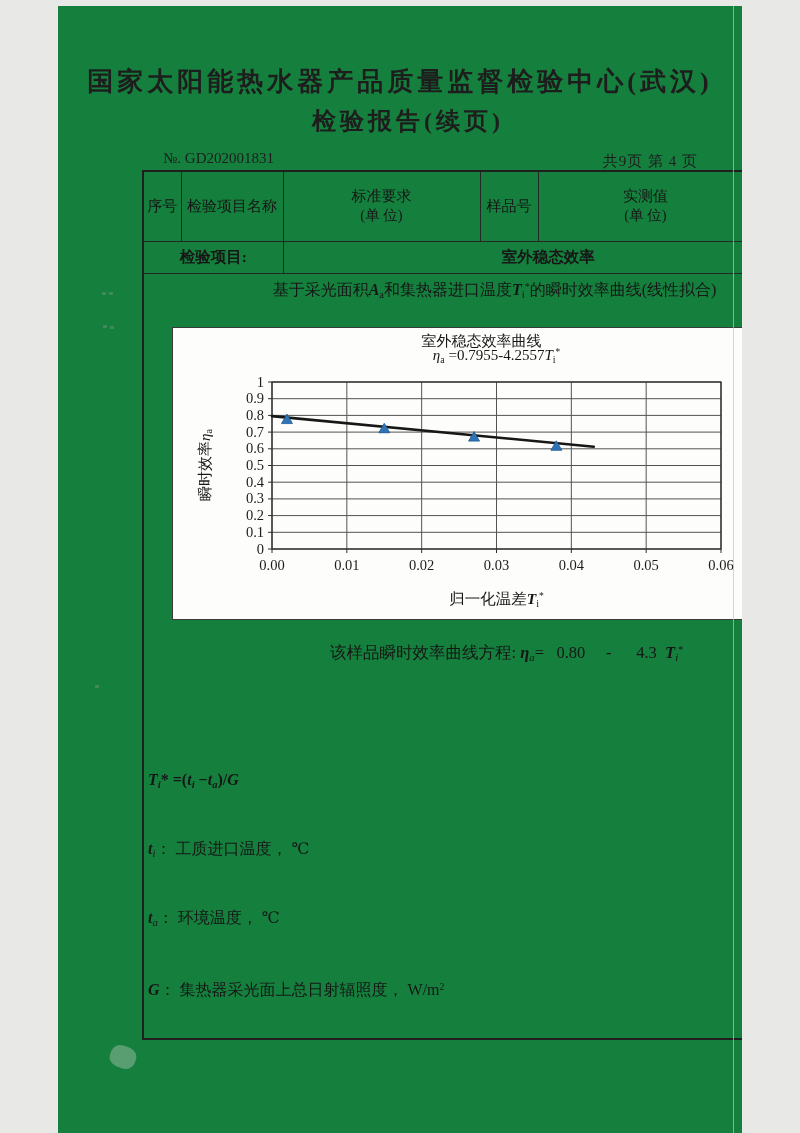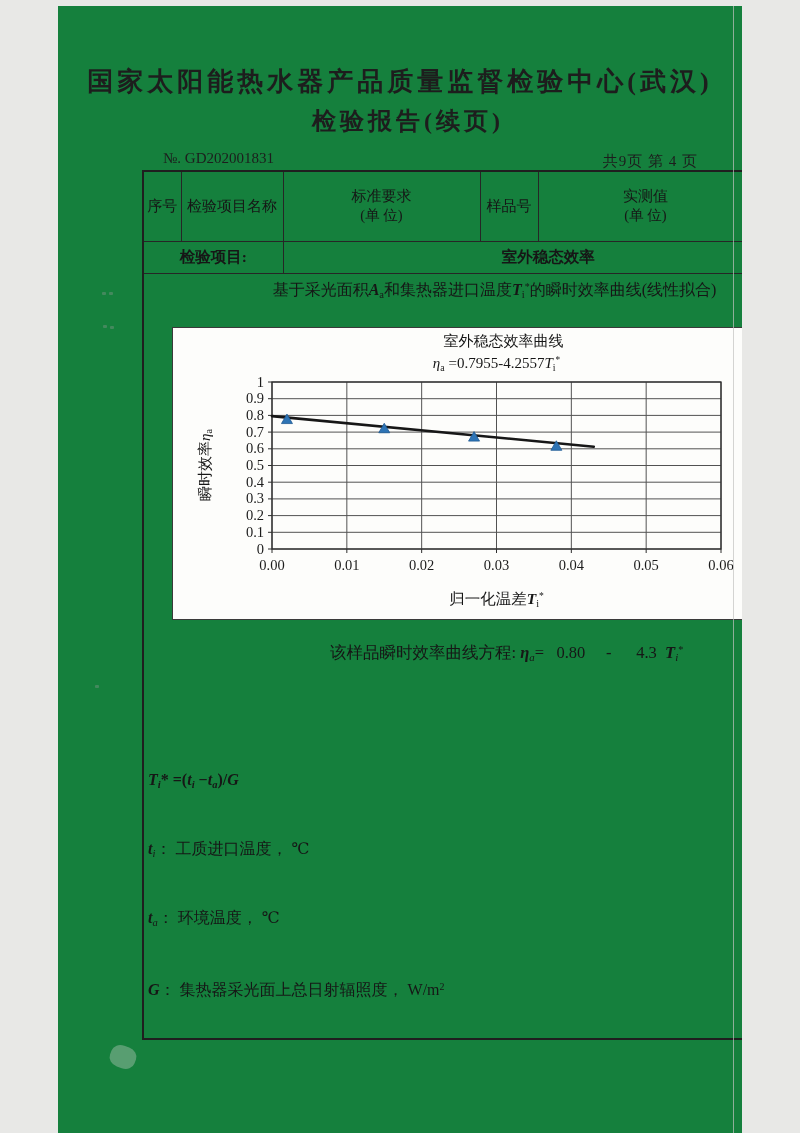--- a/index.html
+++ b/index.html
@@ -25,22 +25,22 @@
   tr.sub{height:32px;}
   tr.body{height:764px;}
   tr.sub td{font-weight:700;font-size:15.5px;}
   .hsub{font-size:14.5px;}
   
   .content{position:relative;width:100%;height:764px;}
   .caption{position:absolute;top:6px;left:16px;width:100%;text-align:center;font-size:16px;}
   
   .chartbox{position:absolute;left:28px;top:53px;width:608px;height:291px;
     border:1.4px solid #3a3a3a;background:#fdfdfb;}
-  .c-title{position:absolute;top:4px;left:106px;width:449px;text-align:center;font-size:15px;}
-  .c-eq{position:absolute;top:27px;left:99px;width:449px;text-align:center;font-size:15px;}
+  .c-title{position:absolute;top:4px;left:84px;width:449px;text-align:center;font-size:15px;}
+  .c-eq{position:absolute;top:19px;left:99px;width:449px;text-align:center;font-size:15px;}
   .c-xlabel{position:absolute;top:261px;left:99px;width:449px;text-align:center;font-size:15.5px;}
   .c-ylabel{position:absolute;left:32px;top:137px;transform:translate(-50%,-50%) rotate(-90deg);
     white-space:nowrap;font-size:15px;}
   svg.plot{position:absolute;left:0;top:0;}
   svg.plot text{font-family:"Liberation Serif","DejaVu Serif",serif;font-size:14.5px;fill:#1c1c1c;}
   
   .result-eq{position:absolute;left:186px;top:368px;font-size:16.5px;white-space:pre;}
   .formulas{position:absolute;left:4px;top:448px;font-size:16px;line-height:23px;
     text-align:left;white-space:pre;}
   .formulas div{height:23px;}

